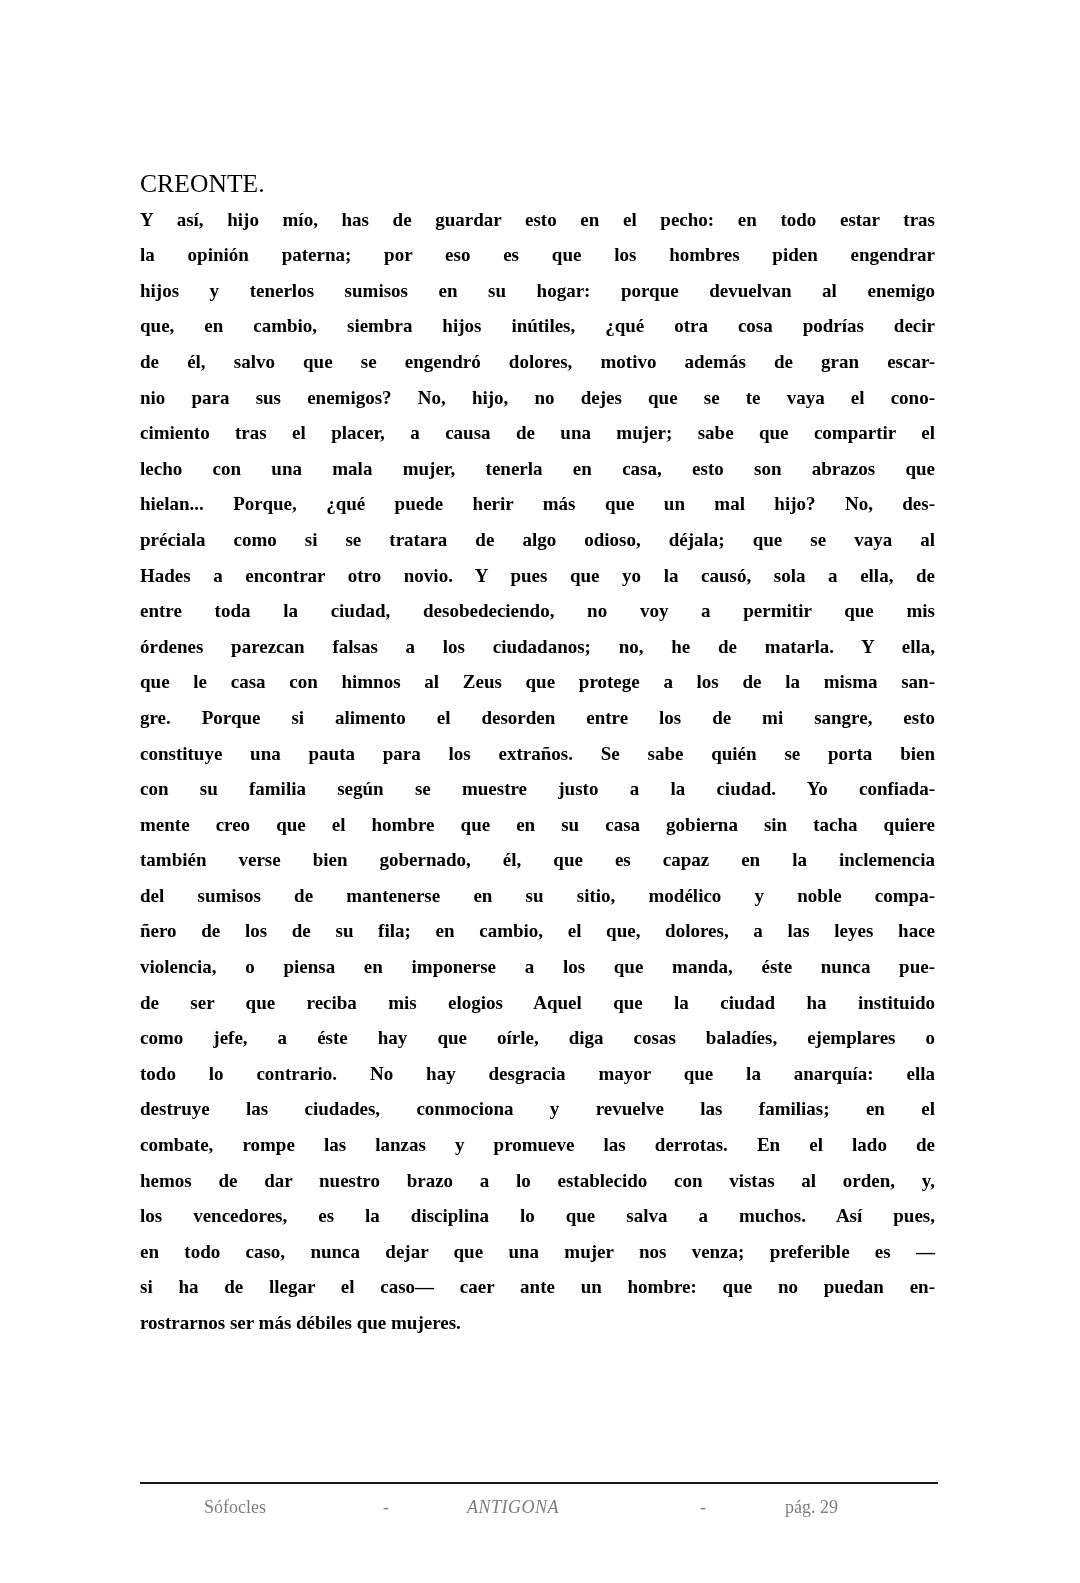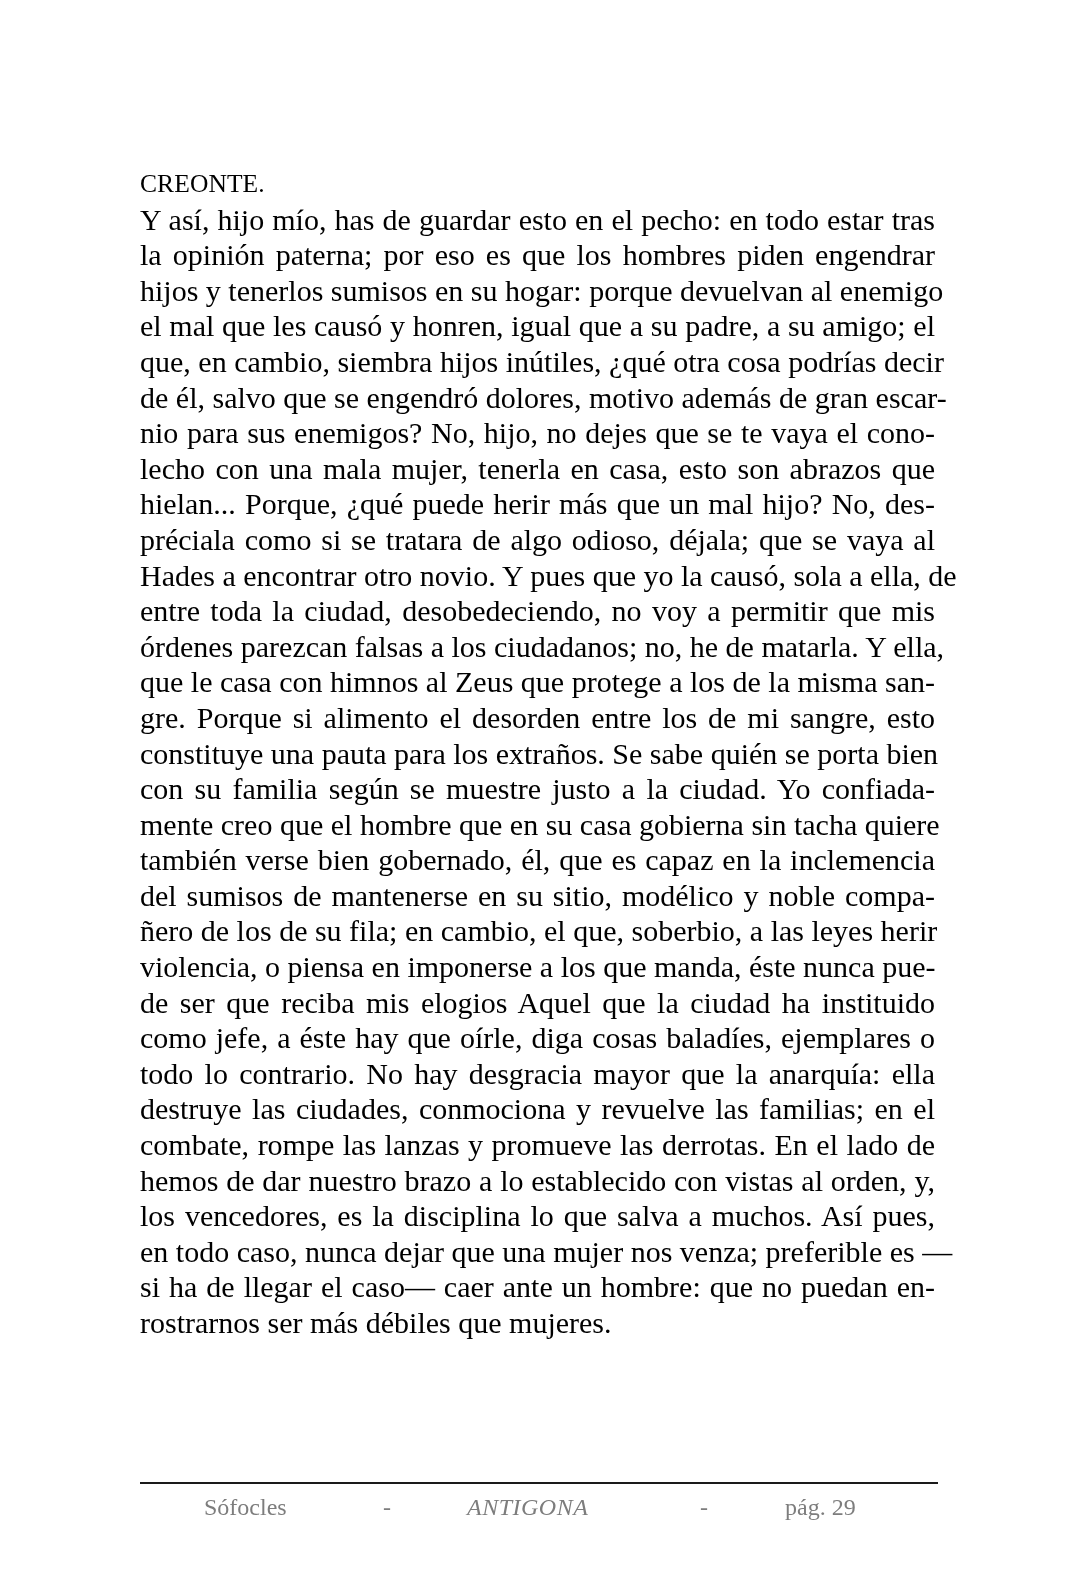--- a/index.html
+++ b/index.html
@@ -50,22 +50,23 @@
     line-height: 35.6px;
   }
 
   .line {
     display: block;
     width: 795px;
     height: 35.6px;
     white-space: pre;
     text-align: justify;
     text-align-last: justify;
-    font-size: 30px;
+    font-size: 19px;
     line-height: 35.6px;
+    font-weight: bold;
   }
   
   .line.ragged {
     text-align: right;
     text-align-last: left;
   }
 
   
   .footer {
     position: absolute;
@@ -80,21 +81,21 @@
     margin: 0;
   }
   .footer-row {
     position: relative;
     height: 42px;
     width: 798px;
   }
   .footer-cell {
     position: absolute;
     top: 8px;
-    font-size: 24px;
+    font-size: 18px;
     line-height: 30px;
     color: #7d7d7d;
     white-space: pre;
   }
   .footer-author   { left: 64px; }
   .footer-dash-1   { left: 243px; }
   .footer-title    { left: 327px; font-style: italic; letter-spacing: 0.5px; }
   .footer-dash-2   { left: 560px; }
   .footer-pagenum  { left: 645px; }
 </style>
@@ -104,38 +105,38 @@
 <div class="page">
 
   <div class="text-column">
 
     <div class="speaker-heading">CREONTE.</div>
 
     <div class="speech-body">
       <span class="line">Y así, hijo mío, has de guardar esto en el pecho: en todo estar tras</span>
       <span class="line">la opinión paterna; por eso es que los hombres piden engendrar</span>
       <span class="line">hijos y tenerlos sumisos en su hogar: porque devuelvan al enemigo</span>
-      <span class="line">el mal que les causó y honren, igual que a su padre, a su amigo; el</span>
       <span class="line">que, en cambio, siembra hijos inútiles, ¿qué otra cosa podrías decir</span>
       <span class="line">de él, salvo que se engendró dolores, motivo además de gran escar-</span>
       <span class="line">nio para sus enemigos? No, hijo, no dejes que se te vaya el cono-</span>
+      <span class="line">cimiento tras el placer, a causa de una mujer; sabe que compartir el</span>
       <span class="line">lecho con una mala mujer, tenerla en casa, esto son abrazos que</span>
       <span class="line">hielan... Porque, ¿qué puede herir más que un mal hijo? No, des-</span>
       <span class="line">préciala como si se tratara de algo odioso, déjala; que se vaya al</span>
       <span class="line">Hades a encontrar otro novio. Y pues que yo la causó, sola a ella, de</span>
       <span class="line">entre toda la ciudad, desobedeciendo, no voy a permitir que mis</span>
       <span class="line">órdenes parezcan falsas a los ciudadanos; no, he de matarla. Y ella,</span>
       <span class="line">que le casa con himnos al Zeus que protege a los de la misma san-</span>
       <span class="line">gre. Porque si alimento el desorden entre los de mi sangre, esto</span>
       <span class="line">constituye una pauta para los extraños. Se sabe quién se porta bien</span>
       <span class="line">con su familia según se muestre justo a la ciudad. Yo confiada-</span>
       <span class="line">mente creo que el hombre que en su casa gobierna sin tacha quiere</span>
       <span class="line">también verse bien gobernado, él, que es capaz en la inclemencia</span>
       <span class="line">del sumisos de mantenerse en su sitio, modélico y noble compa-</span>
-      <span class="line">ñero de los de su fila; en cambio, el que, soberbio, a las leyes herir</span>
+      <span class="line">ñero de los de su fila; en cambio, el que, dolores, a las leyes hace</span>
       <span class="line">violencia, o piensa en imponerse a los que manda, éste nunca pue-</span>
       <span class="line">de ser que reciba mis elogios Aquel que la ciudad ha instituido</span>
       <span class="line">como jefe, a éste hay que oírle, diga cosas baladíes, ejemplares o</span>
       <span class="line">todo lo contrario. No hay desgracia mayor que la anarquía: ella</span>
       <span class="line">destruye las ciudades, conmociona y revuelve las familias; en el</span>
       <span class="line">combate, rompe las lanzas y promueve las derrotas. En el lado de</span>
       <span class="line">hemos de dar nuestro brazo a lo establecido con vistas al orden, y,</span>
       <span class="line">los vencedores, es la disciplina lo que salva a muchos. Así pues,</span>
       <span class="line">en todo caso, nunca dejar que una mujer nos venza; preferible es —</span>
       <span class="line">si ha de llegar el caso— caer ante un hombre: que no puedan en-</span>

